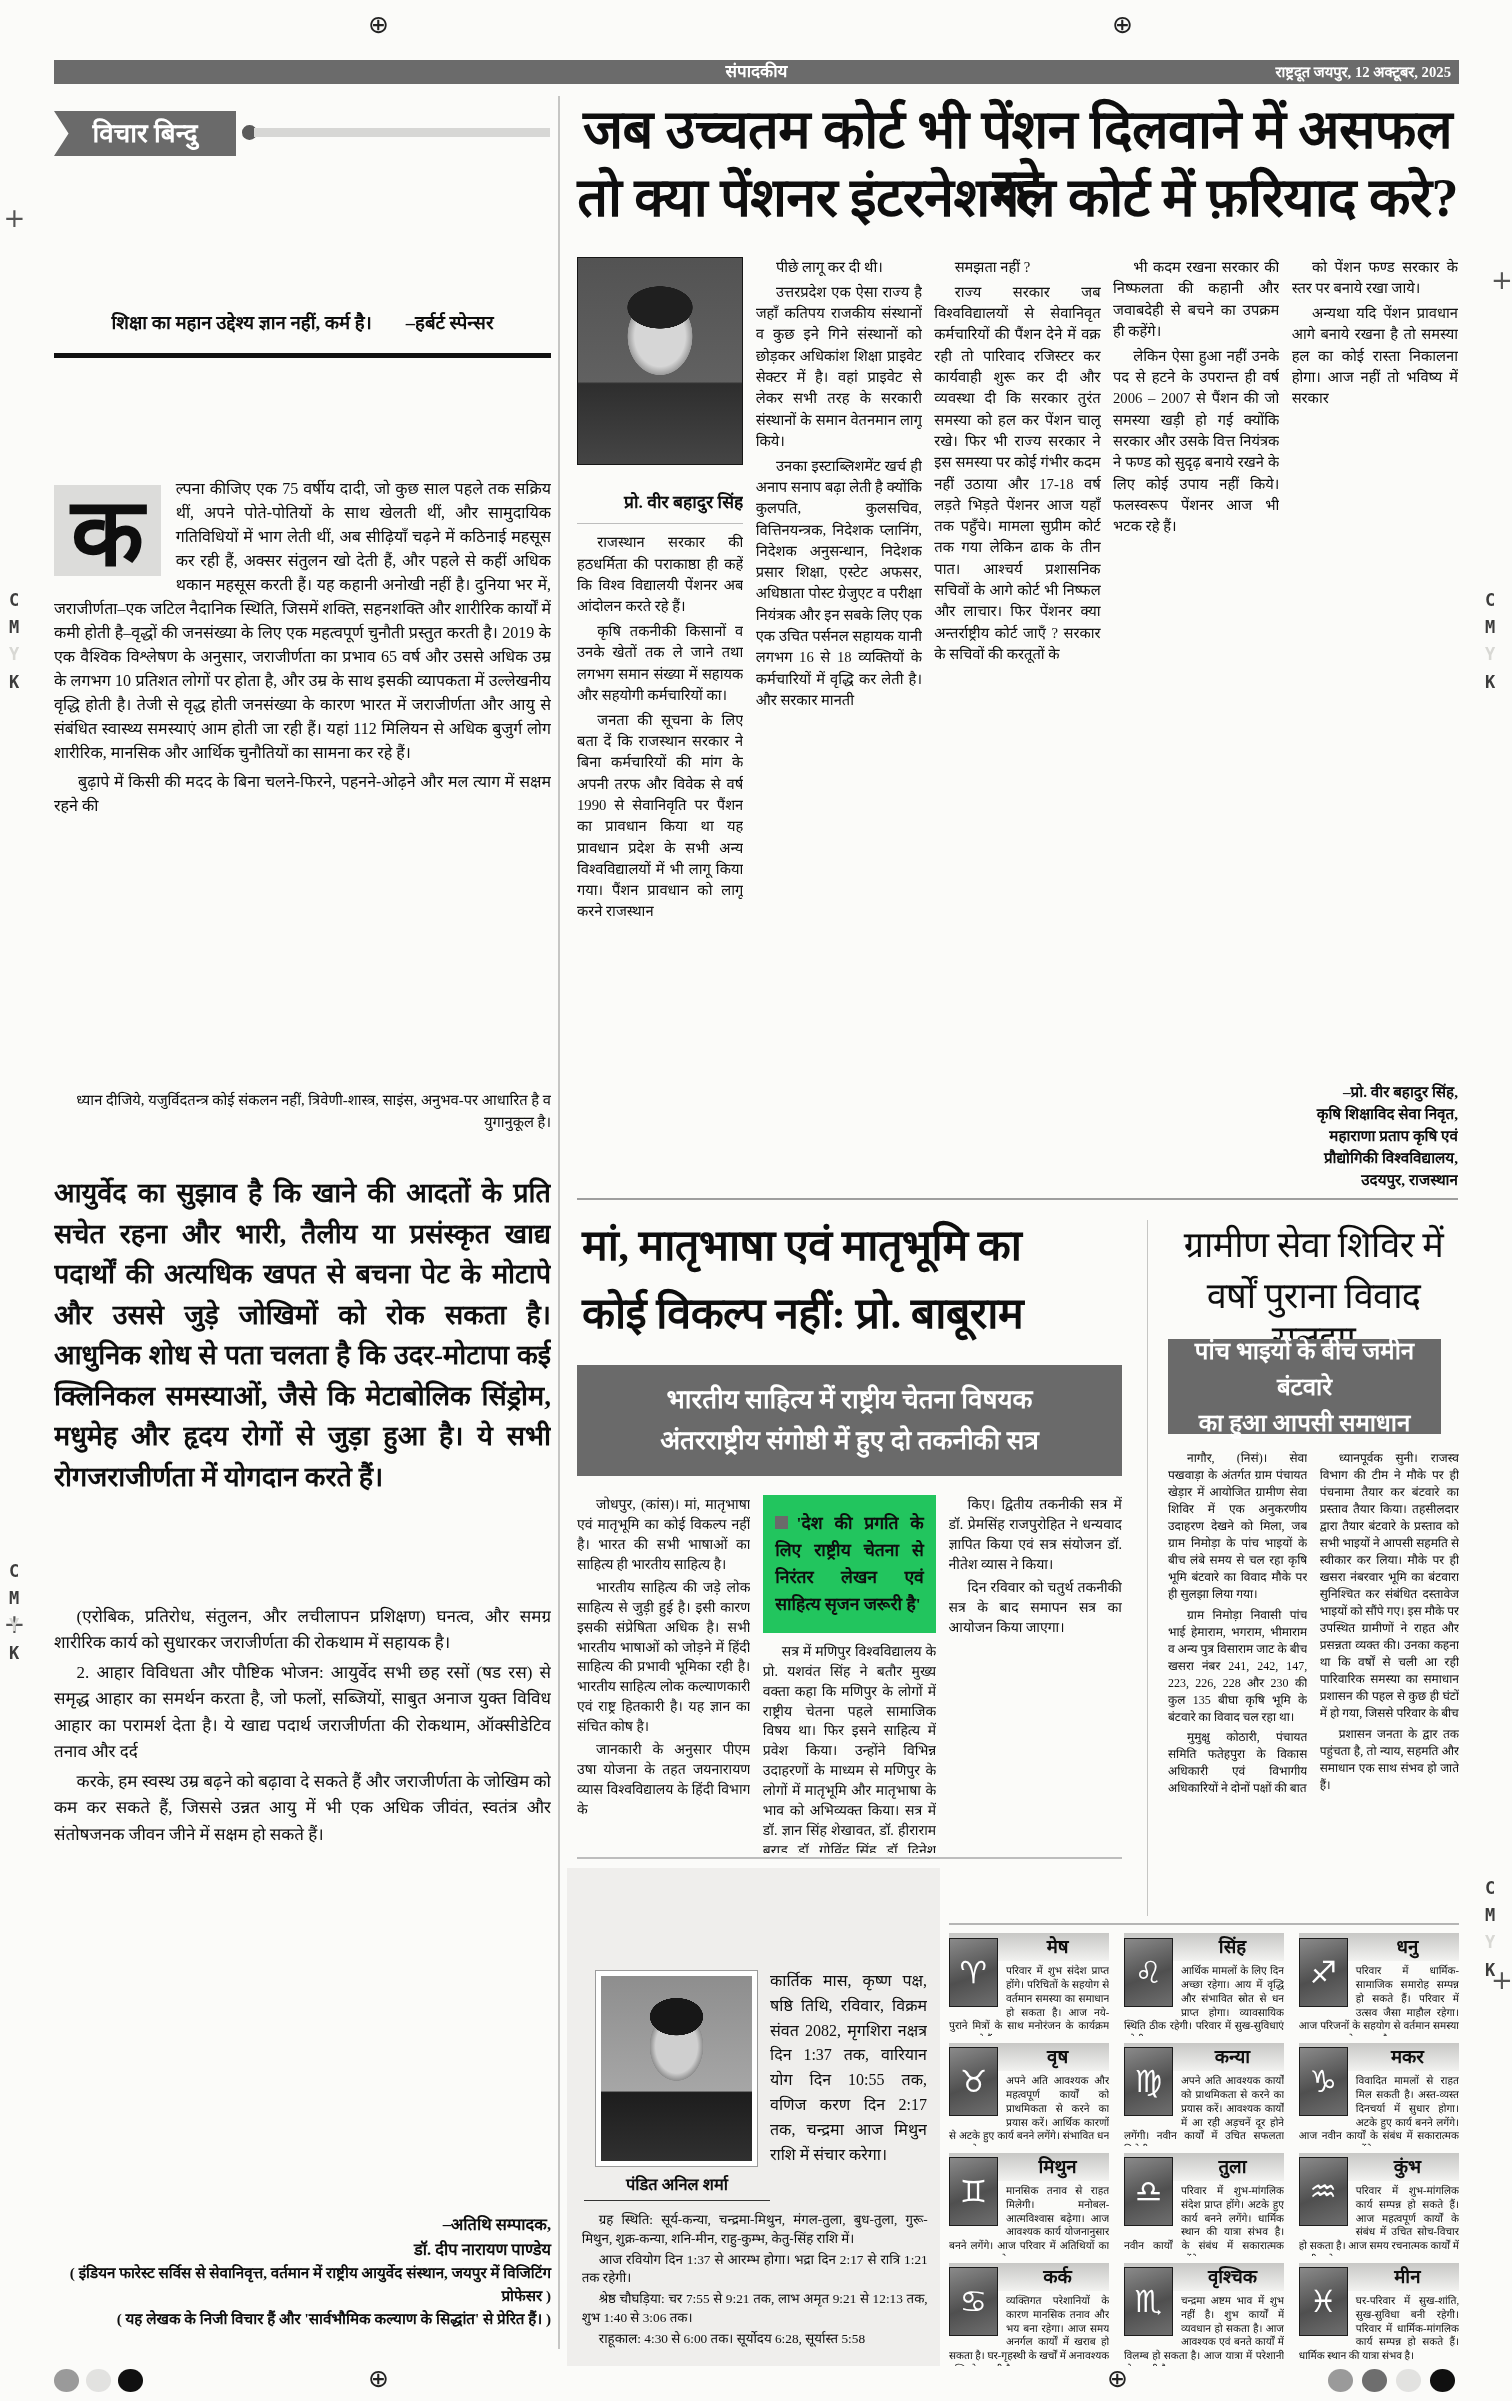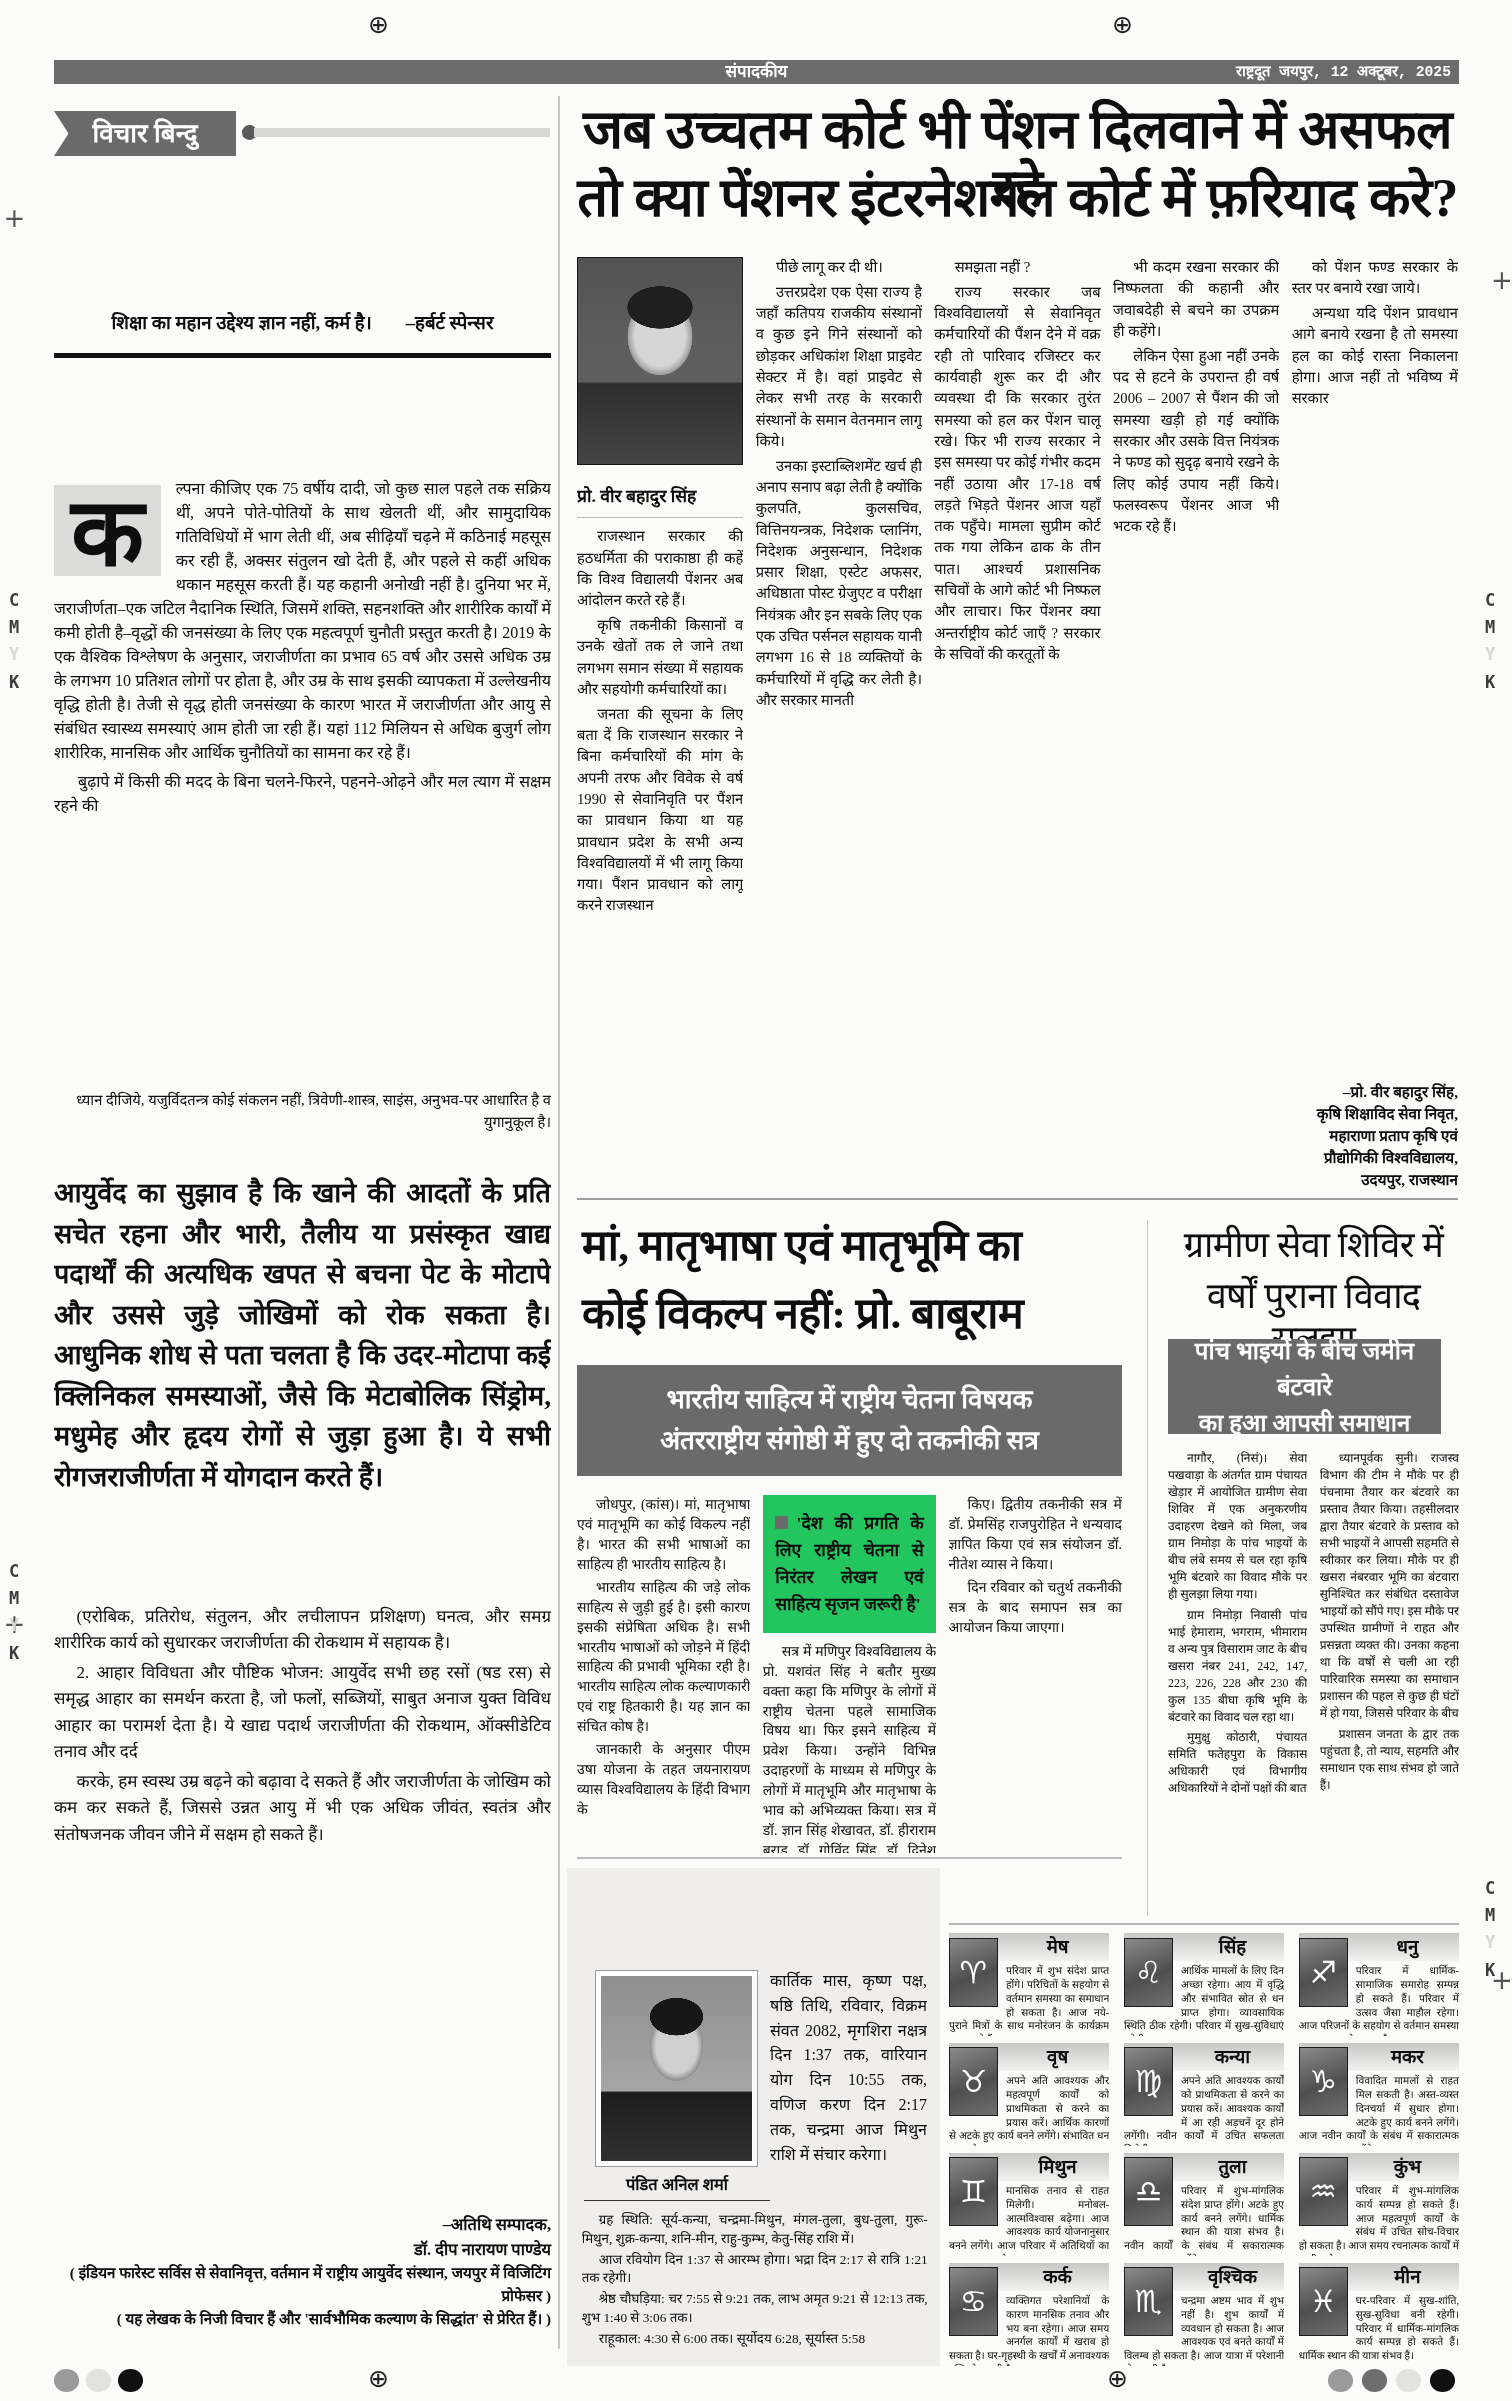--- a/index.html
+++ b/index.html
@@ -4,21 +4,21 @@
 <style>
   html,body{margin:0;padding:0;background:#dcdcda;}
   #page{position:relative;width:1512px;height:2401px;background:#fbfbf9;
         font-family:"Liberation Serif","DejaVu Serif",serif;color:#0e0e0e;overflow:hidden;}
   .abs{position:absolute;}
   .just{text-align:justify;}
   .ovh{overflow:hidden;}
   
   .topbar{background:#6b6b6b;color:#fff;}
   .topbar-sec{font-size:17px;font-weight:bold;text-align:center;line-height:24px;}
-  .topbar-ed{font-size:14.7px;font-weight:bold;line-height:24px;font-family:Liberation Mono, monospace;}
+  .topbar-ed{font-size:14.7px;font-weight:bold;line-height:24px;}
   
   .flag{background:#6a6a6a;color:#fff;font-size:26px;font-weight:bold;line-height:45px;
         text-align:center;clip-path:polygon(0 0,100% 0,100% 100%,0 100%,8% 50%);}
   .grayline{background:#d7d7d5;}
   .graydot{background:#5a5a5a;border-radius:50%;}
   .lquote{font-size:18.6px;font-weight:bold;display:flex;justify-content:center;gap:34px;}
   .thickrule{background:#111;}
   .lhead{font-size:50px;font-weight:800;letter-spacing:-0.6px;line-height:1.1;}
   .body26{font-size:16px;line-height:1.5;}
   .body26 p{margin:0 0 4.5px 0;text-indent:24px;}
@@ -33,21 +33,21 @@
   .mh{font-size:54px;font-weight:800;text-align:center;letter-spacing:-0.6px;line-height:1.1;}
   .mcols{display:flex;gap:12.4px;}
   .mcol{flex:1;display:flex;flex-direction:column;font-size:14.7px;line-height:1.45;overflow:hidden;}
   .mcol p{margin:0 0 3.4px 0;text-indent:20.3px;}
   .photo{border:1.7px solid #161616;height:206px;
      background:
        radial-gradient(54px 35px at 50% 24%, #1f1f1f 0 60%, transparent 61%),
        radial-gradient(46px 55px at 50% 38%, #d6d6d6 0 55%, #9c9c9c 70%, transparent 71%),
        linear-gradient(180deg, transparent 60%, #2e2e2e 61%, #454545 100%),
        linear-gradient(180deg,#535353,#6a6a6a);}
-  .caption{font-size:17.5px;font-weight:bold;text-align:left;padding:19px 0 8px 0;
+  .caption{font-size:17.5px;font-weight:bold;text-align:right;padding:25px 0 8px 0;
            border-bottom:1.7px solid #bdbdbd;margin-bottom:8px;}
   .msig{margin-top:auto;text-align:right;font-weight:bold;font-size:15.2px;line-height:1.45;}
   .hrule{background:#9e9e9e;}
   
   .midh{font-size:43px;font-weight:800;line-height:1.18;letter-spacing:-0.6px;}
   .graybox{background:#6a6a6a;color:#fff;font-weight:bold;text-align:center;
            display:flex;flex-direction:column;justify-content:center;}
   .mid-cols{display:flex;gap:12.4px;font-size:14px;line-height:1.42;}
   .mid-col{flex:1;overflow:hidden;}
   .mid-col p{margin:0 0 3.4px 0;text-indent:19px;}

